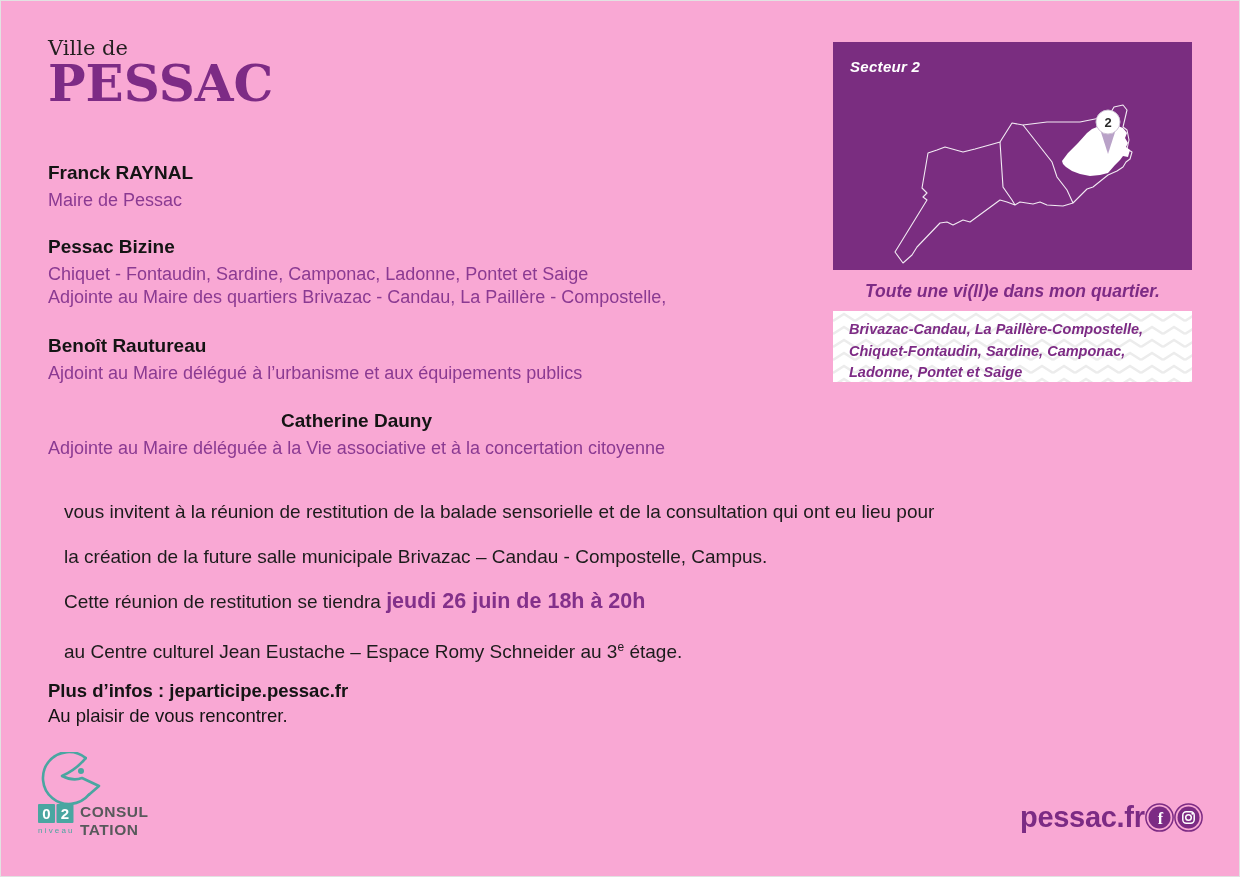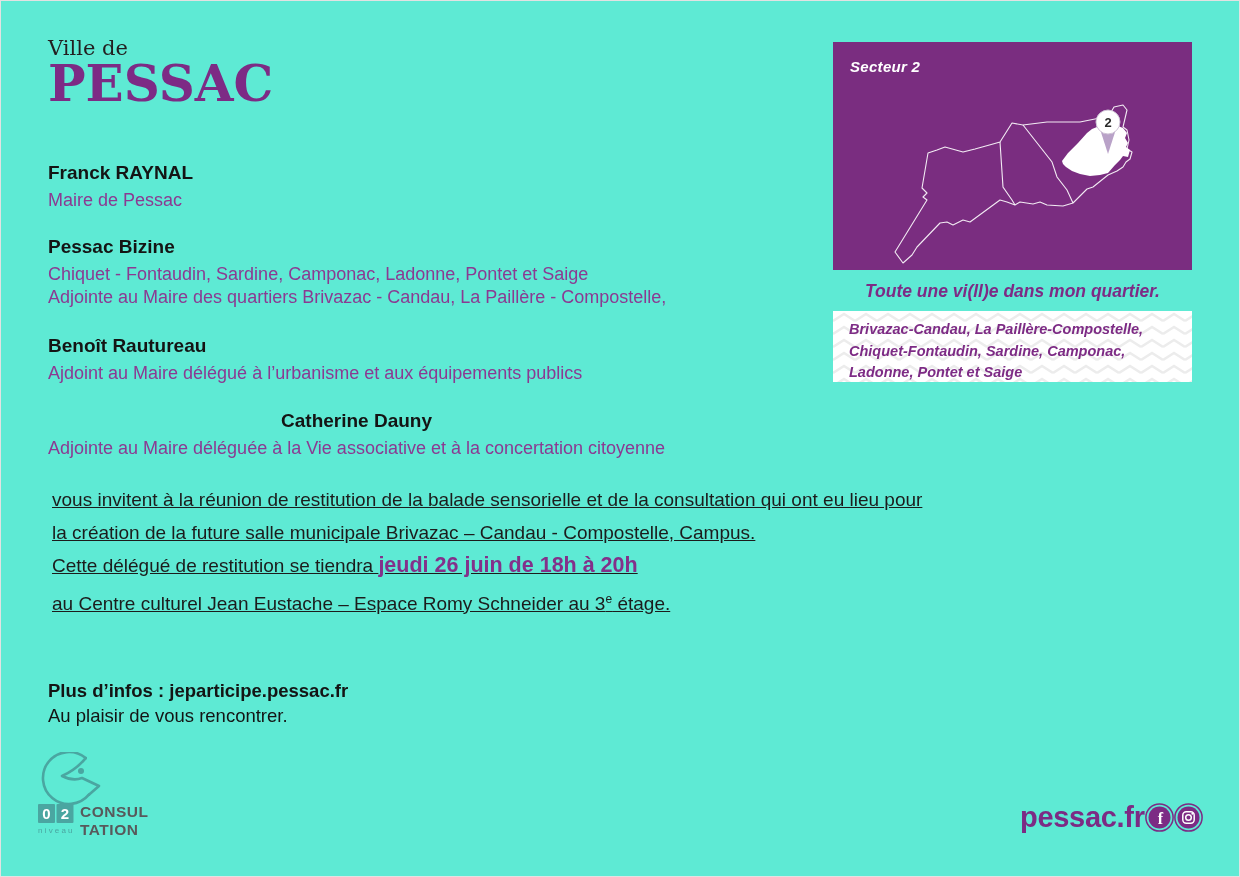--- a/index.html
+++ b/index.html
@@ -1,17 +1,17 @@
 <!DOCTYPE html>
 <html><head>
 <meta charset="utf-8">
 <style>
   html,body{margin:0;padding:0;background:#fff;}
   .page{
-    position:relative;width:1240px;height:877px;background:#5eead4;
+    position:relative;width:1240px;height:877px;background:#f9a8d4;
     font-family:"Liberation Sans",sans-serif;overflow:hidden;
     box-shadow:inset 0 0 0 1px #e2e2e2;
   }
   
   .logo{position:absolute;left:48px;top:36px;}
   .logo-prefix{font-family:"DejaVu Serif","Liberation Serif",serif;font-size:21px;color:#231f20;line-height:24px;}
   .logo-name{font-family:"DejaVu Serif","Liberation Serif",serif;font-weight:700;font-size:50px;line-height:52px;color:#7d2b85;letter-spacing:0px;margin-top:-2px;}
   
   .official{position:absolute;left:48px;}
   .official .name{font-size:19px;font-weight:700;color:#141414;line-height:24px;margin-bottom:4px;margin-top:28px;}
@@ -21,21 +21,21 @@
   .sector-box{position:absolute;left:833px;top:42px;width:359px;height:228px;background:#7a2d80;}
   .sector-label{position:absolute;left:17px;top:16px;color:#ffffff;font-size:15px;font-weight:700;font-style:italic;letter-spacing:.3px;}
   .sector-map{position:absolute;left:0;top:0;}
   .tagline{position:absolute;left:833px;top:281px;width:359px;text-align:center;
     font-size:17.5px;font-weight:700;font-style:italic;color:#7d2b85;}
   .districts-card{position:absolute;left:833px;top:311px;width:359px;height:71px;background:#ffffff;}
   .districts-card svg{position:absolute;left:0;top:0;}
   .districts-lines{position:relative;padding:8px 0 0 16px;font-size:14.5px;font-weight:700;font-style:italic;color:#7d2b85;line-height:21.5px;}
   
   .body-text{position:absolute;left:48px;top:482px;width:1160px;color:#1c1c1c;font-size:19px;line-height:28.5px;}
-  .body-text p{margin:4px;text-decoration:underline;}
+  .body-text p{margin:16px;}
   .highlight{color:#83308a;font-weight:700;font-size:21.5px;}
   sup{font-size:12px;}
   
   .more-info{position:absolute;left:48px;top:658px;font-size:18.5px;color:#141414;line-height:25px;margin-top:20px;}
   .info-bold{font-weight:700;}
   
   .consultation-logo{position:absolute;left:36px;top:752px;}
   .site-row{position:absolute;left:1020px;top:801px;display:flex;align-items:center;}
   .site-name{font-size:29px;font-weight:700;color:#7c2b84;letter-spacing:-.3px;}
   .social{display:block;}
@@ -112,21 +112,21 @@
         <div>Brivazac-Candau, La Paillère-Compostelle,</div>
         <div>Chiquet-Fontaudin, Sardine, Camponac,</div>
         <div>Ladonne, Pontet et Saige</div>
       </div>
     </div>
   </aside>
 
   <section class="body-text">
     <p>vous invitent à la réunion de restitution de la balade sensorielle et de la consultation qui ont eu lieu pour</p>
     <p>la création de la future salle municipale Brivazac – Candau - Compostelle, Campus.</p>
-    <p><span>Cette délégué de restitution se tiendra </span><strong class="highlight">jeudi 26 juin de 18h à 20h</strong></p>
+    <p><span>Cette réunion de restitution se tiendra </span><strong class="highlight">jeudi 26 juin de 18h à 20h</strong></p>
     <p><span>au Centre culturel Jean Eustache – Espace Romy Schneider au 3</span><sup>e</sup><span> étage.</span></p>
   </section>
 
   <section class="more-info">
     <div class="info-bold">Plus d’infos : jeparticipe.pessac.fr</div>
     <div>Au plaisir de vous rencontrer.</div>
   </section>
 
   <div class="consultation-logo">
     <svg width="125" height="92" viewBox="0 0 125 92">

